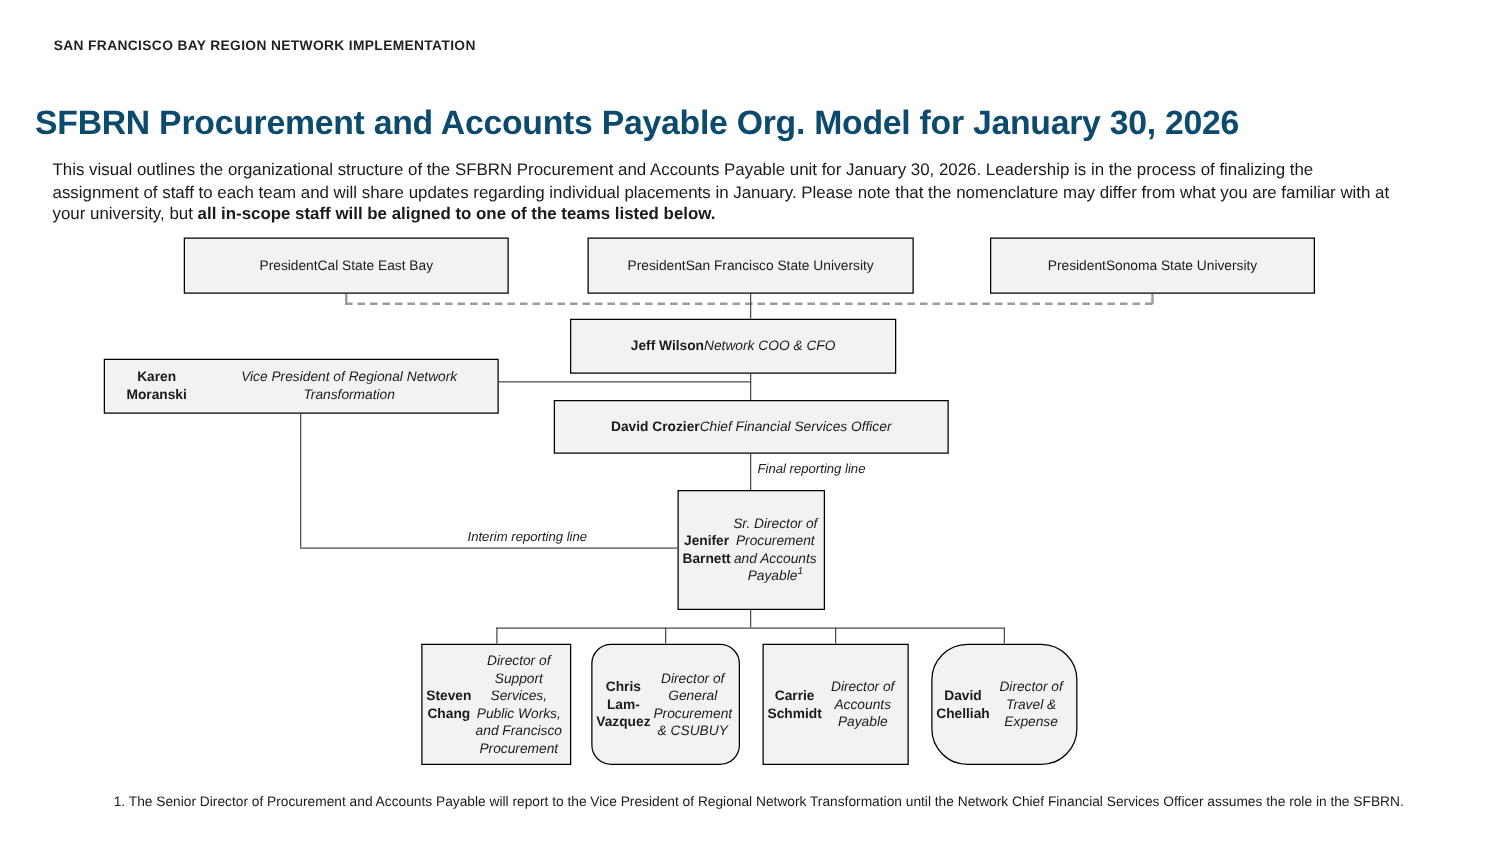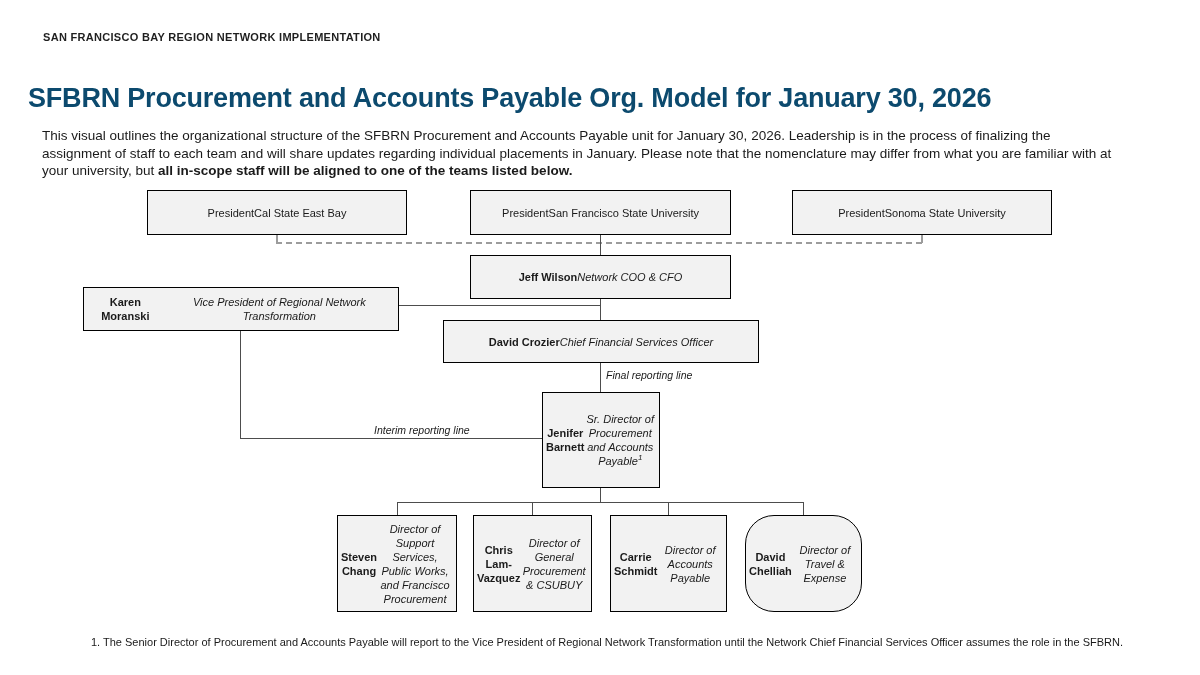--- a/index.html
+++ b/index.html
@@ -83,21 +83,21 @@
   </div>
   <div class="org-box plain" style="left:470px; top:190px; width:261px; height:45px;">
     <div class="org-name">President</div>
     <div>San Francisco State University</div>
   </div>
   <div class="org-box plain" style="left:792px; top:190px; width:260px; height:45px;">
     <div class="org-name">President</div>
     <div>Sonoma State University</div>
   </div>
 
-  <div class="org-box" style="left:470px; top:255px; width:261px; height:44px;">
+  <div class="org-box" style="left:456px; top:255px; width:261px; height:44px;">
     <div class="org-name">Jeff Wilson</div>
     <div class="org-title">Network COO &amp; CFO</div>
   </div>
 
   <div class="org-box" style="left:443px; top:320px; width:316px; height:43px;">
     <div class="org-name">David Crozier</div>
     <div class="org-title">Chief Financial Services Officer</div>
   </div>
 
   <div class="org-box" style="left:83px; top:287px; width:316px; height:44px;">
@@ -107,21 +107,21 @@
 
   <div class="org-box" style="left:542px; top:392px; width:118px; height:96px;">
     <div class="org-name">Jenifer Barnett</div>
     <div class="org-title"><span>Sr. Director of Procurement and Accounts Payable</span><sup>1</sup></div>
   </div>
 
   <div class="org-box" style="left:337px; top:515px; width:120px; height:97px;">
     <div class="org-name">Steven Chang</div>
     <div class="org-title">Director of Support Services, Public Works, and Francisco Procurement</div>
   </div>
-  <div class="org-box" style="left:473px; top:515px; width:119px; height:97px;">
+  <div class="org-box" style="left:473px; top:515px; width:119px; height:97px;border-radius:16px;">
     <div class="org-name">Chris Lam-Vazquez</div>
     <div class="org-title">Director of General Procurement &amp; CSUBUY</div>
   </div>
   <div class="org-box" style="left:610px; top:515px; width:117px; height:97px;">
     <div class="org-name">Carrie Schmidt</div>
     <div class="org-title">Director of Accounts Payable</div>
   </div>
   <div class="org-box" style="left:745px; top:515px; width:117px; height:97px;border-radius:29px;">
     <div class="org-name">David Chelliah</div>
     <div class="org-title">Director of Travel &amp; Expense</div>

